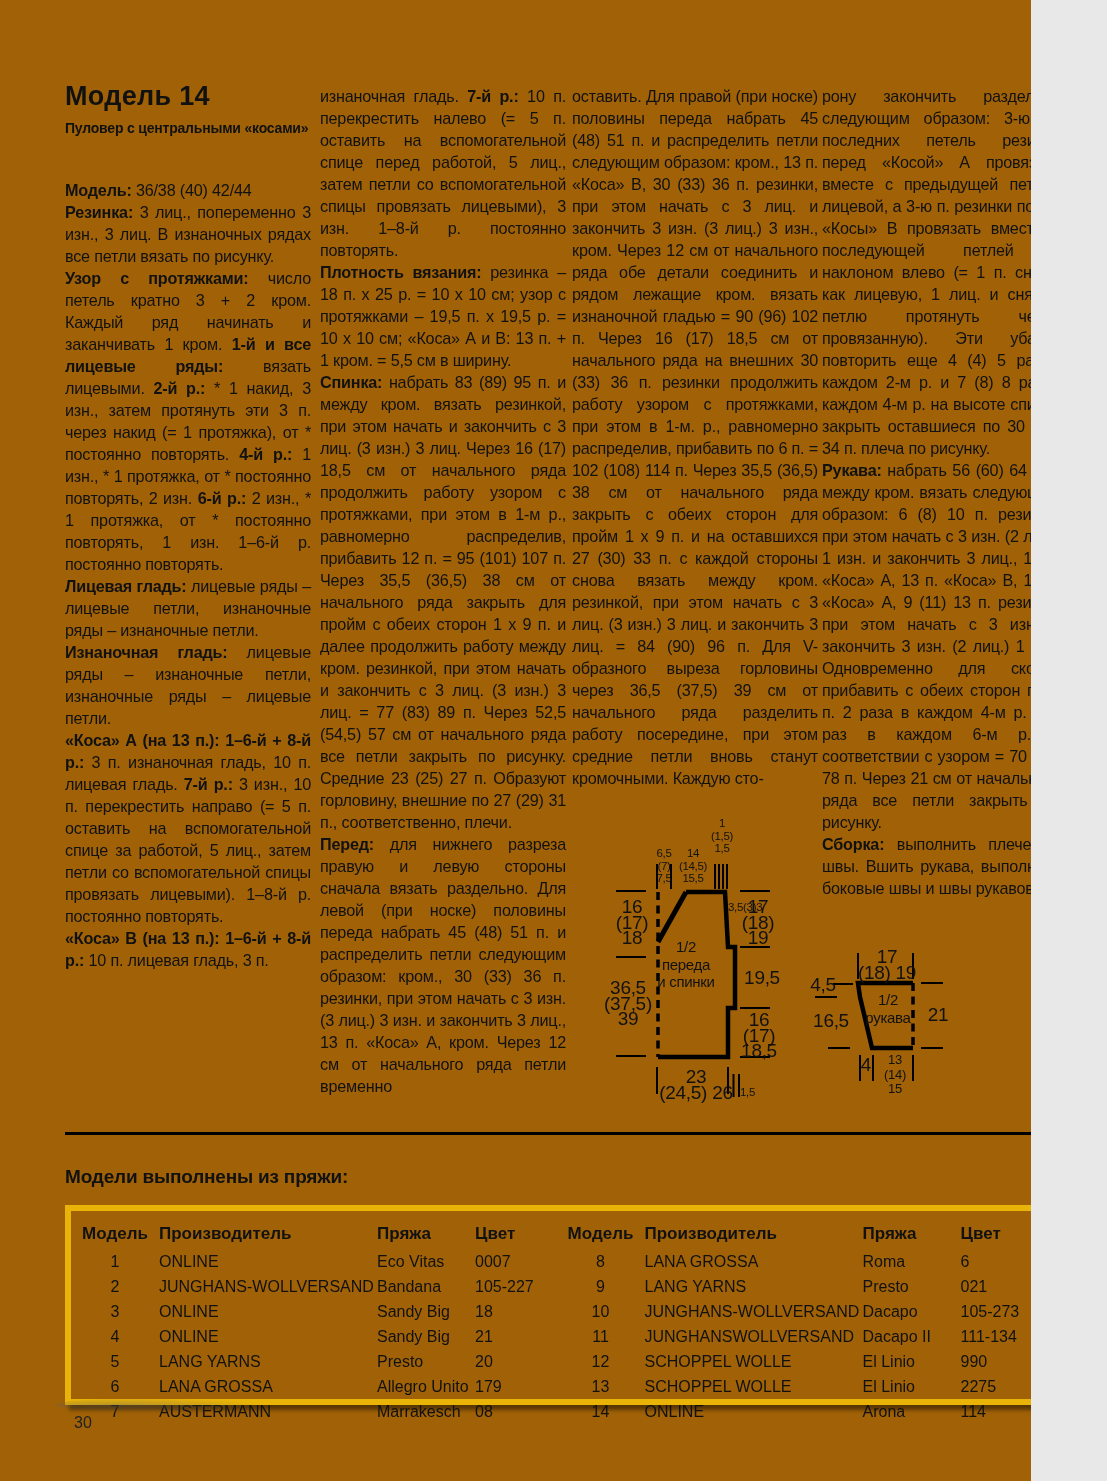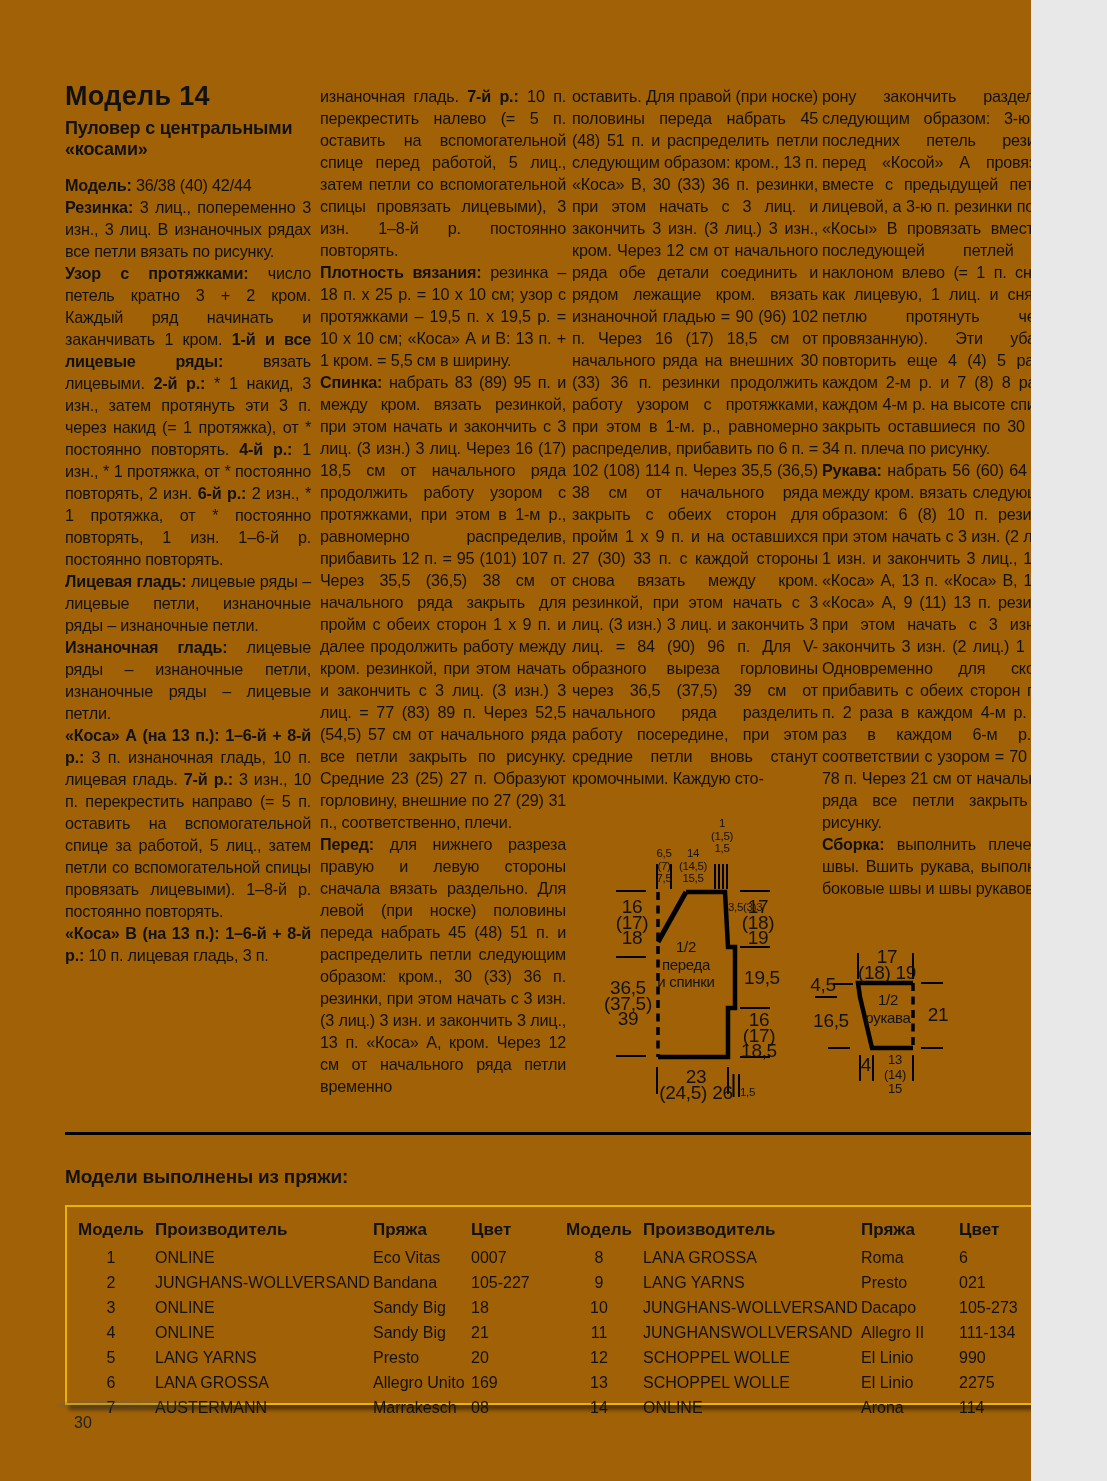--- a/index.html
+++ b/index.html
@@ -21,22 +21,22 @@
   #col2{left:320px;}
   #col3{left:572px;}
   #col4{left:822px;width:238px;}
   .col p{margin:0;}
   .col .b{font-weight:bold;}
   .article-title{
     font-size:27px;font-weight:bold;letter-spacing:0.3px;
     margin:0 0 8px 0;text-align:left;line-height:28px;
   }
   .article-subtitle{
-    font-size:18px;font-weight:bold;line-height:21px;
-    margin:0 0 14px 0;text-align:left;
+    font-size:14px;font-weight:bold;line-height:21px;
+    margin:0 0 40px 0;text-align:left;
   }
   
   .schematic{position:absolute;}
   #body-schematic{left:600px;top:812px;width:225px;height:315px;}
   #sleeve-schematic{left:805px;top:935px;width:255px;height:175px;}
   .schematic svg{position:absolute;left:0;top:0;}
   .diag-label{
     position:absolute;white-space:pre-line;text-align:center;
     font-size:19px;line-height:15.5px;letter-spacing:-0.3px;
   }
@@ -46,21 +46,21 @@
   #divider-rule{
     position:absolute;left:65px;top:1132px;width:983px;height:3px;
     background:#000;
   }
   #yarn-heading{
     position:absolute;left:65px;top:1166px;
     font-size:19px;font-weight:bold;letter-spacing:-0.2px;
   }
   #yarn-table-box{
     position:absolute;left:65px;top:1205px;width:983px;height:200px;
-    border:2px solid #eab308;
+    border:6px solid #eab308;
     box-shadow:4px 5px 4px rgba(0,0,0,0.45);
     display:flex;box-sizing:border-box;
     padding-top:8px;
   }
   table.yarn-table{border-collapse:collapse;table-layout:fixed;width:488px;}
   table.yarn-table th{
     font-size:17px;font-weight:bold;text-align:left;height:30px;
     vertical-align:middle;padding:0;
   }
   table.yarn-table td{
@@ -239,21 +239,21 @@
           <tr>
             <td class="c-model">5</td>
             <td class="c-manuf">LANG YARNS</td>
             <td class="c-yarn">Presto</td>
             <td>20</td>
           </tr>
           <tr>
             <td class="c-model">6</td>
             <td class="c-manuf">LANA GROSSA</td>
             <td class="c-yarn">Allegro Unito</td>
-            <td>169</td>
+            <td>179</td>
           </tr>
           <tr>
             <td class="c-model">7</td>
             <td class="c-manuf">AUSTERMANN</td>
             <td class="c-yarn">Marrakesch</td>
             <td>08</td>
           </tr>
         </tbody>
     </table>
     <table class="yarn-table">
@@ -280,21 +280,21 @@
           </tr>
           <tr>
             <td class="c-model">10</td>
             <td class="c-manuf">JUNGHANS-WOLLVERSAND</td>
             <td class="c-yarn">Dacapo</td>
             <td>105-273</td>
           </tr>
           <tr>
             <td class="c-model">11</td>
             <td class="c-manuf">JUNGHANSWOLLVERSAND</td>
-            <td class="c-yarn">Allegro II</td>
+            <td class="c-yarn">Dacapo II</td>
             <td>111-134</td>
           </tr>
           <tr>
             <td class="c-model">12</td>
             <td class="c-manuf">SCHOPPEL WOLLE</td>
             <td class="c-yarn">El Linio</td>
             <td>990</td>
           </tr>
           <tr>
             <td class="c-model">13</td>

